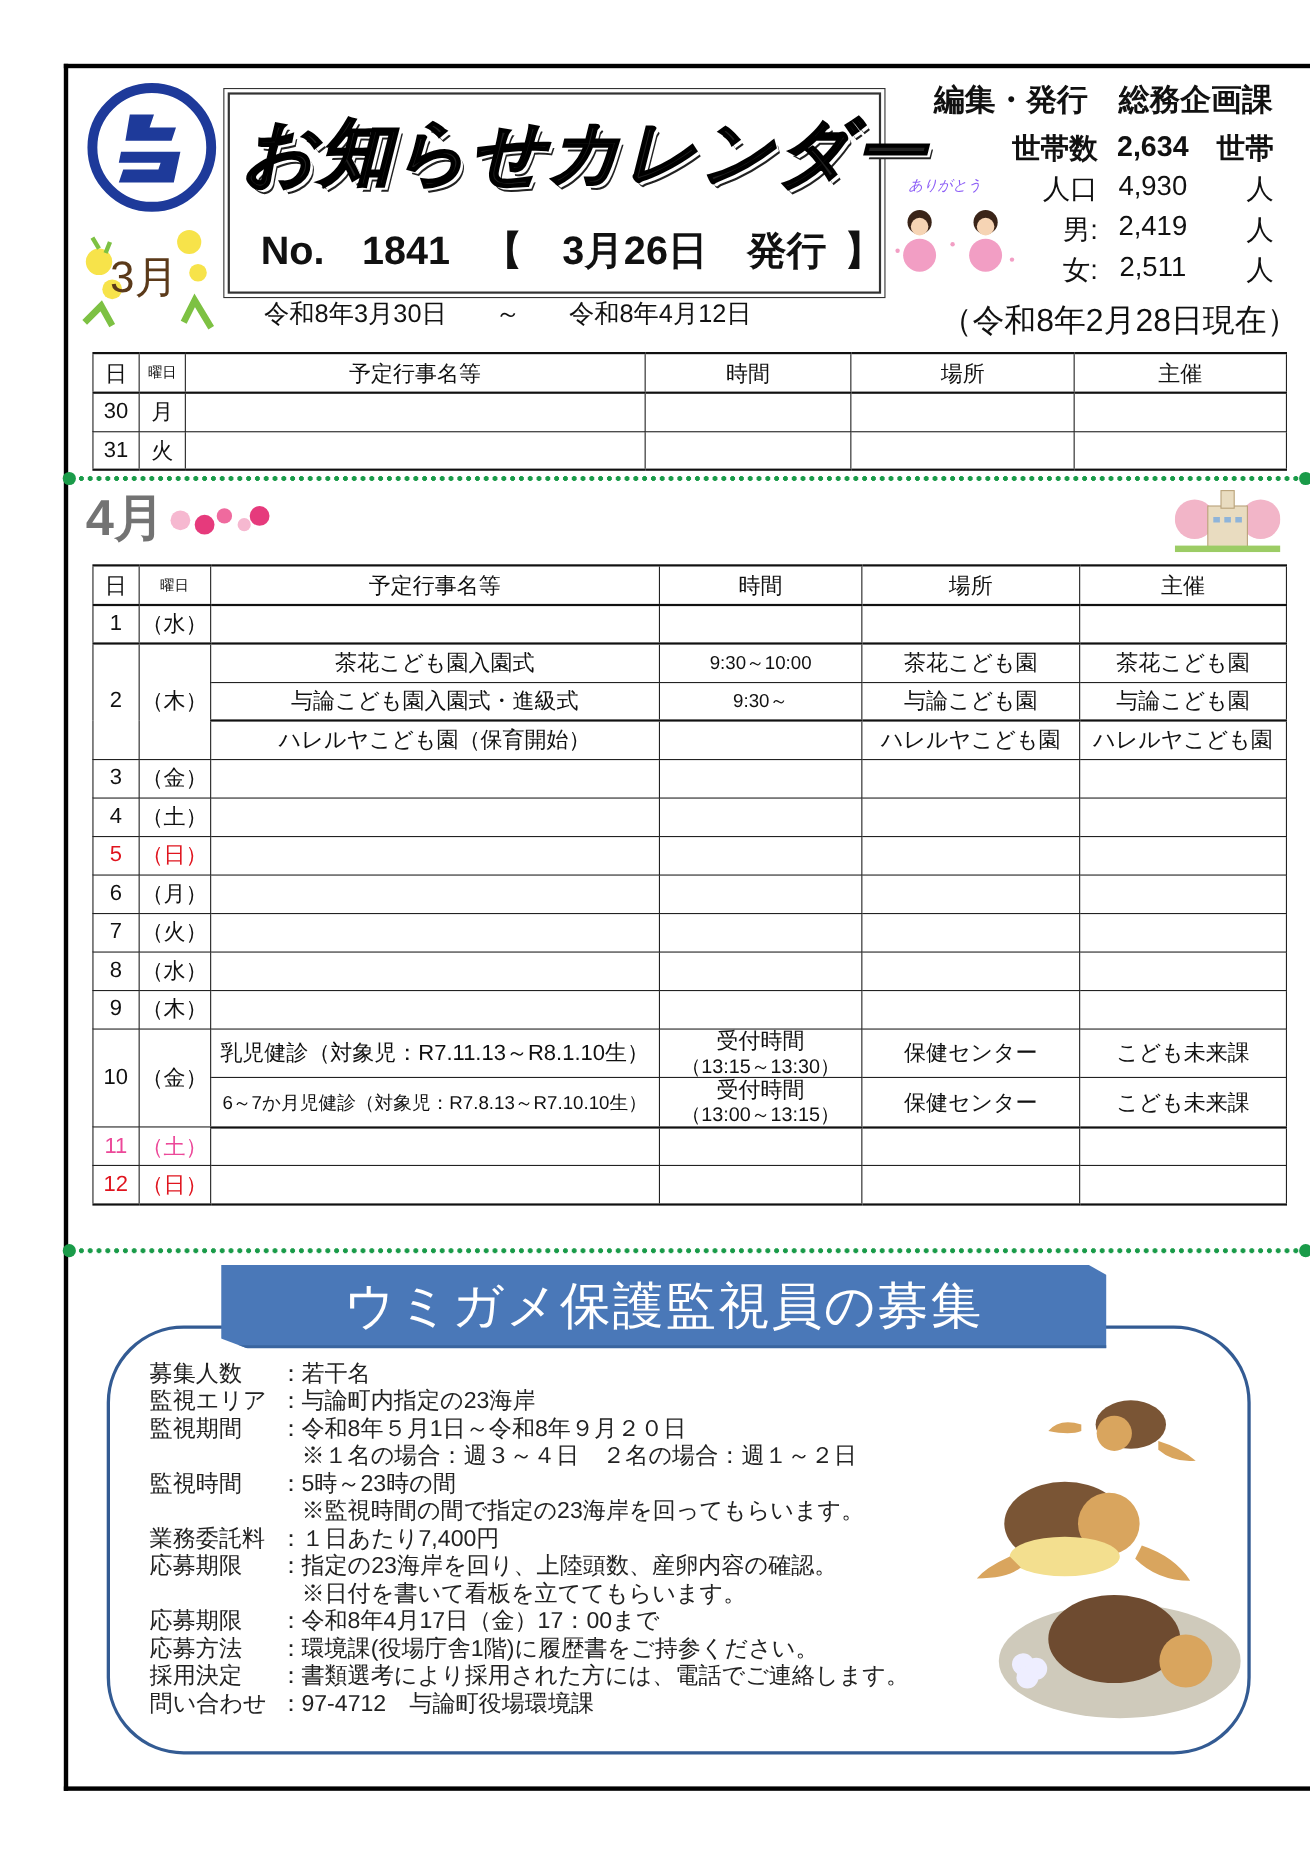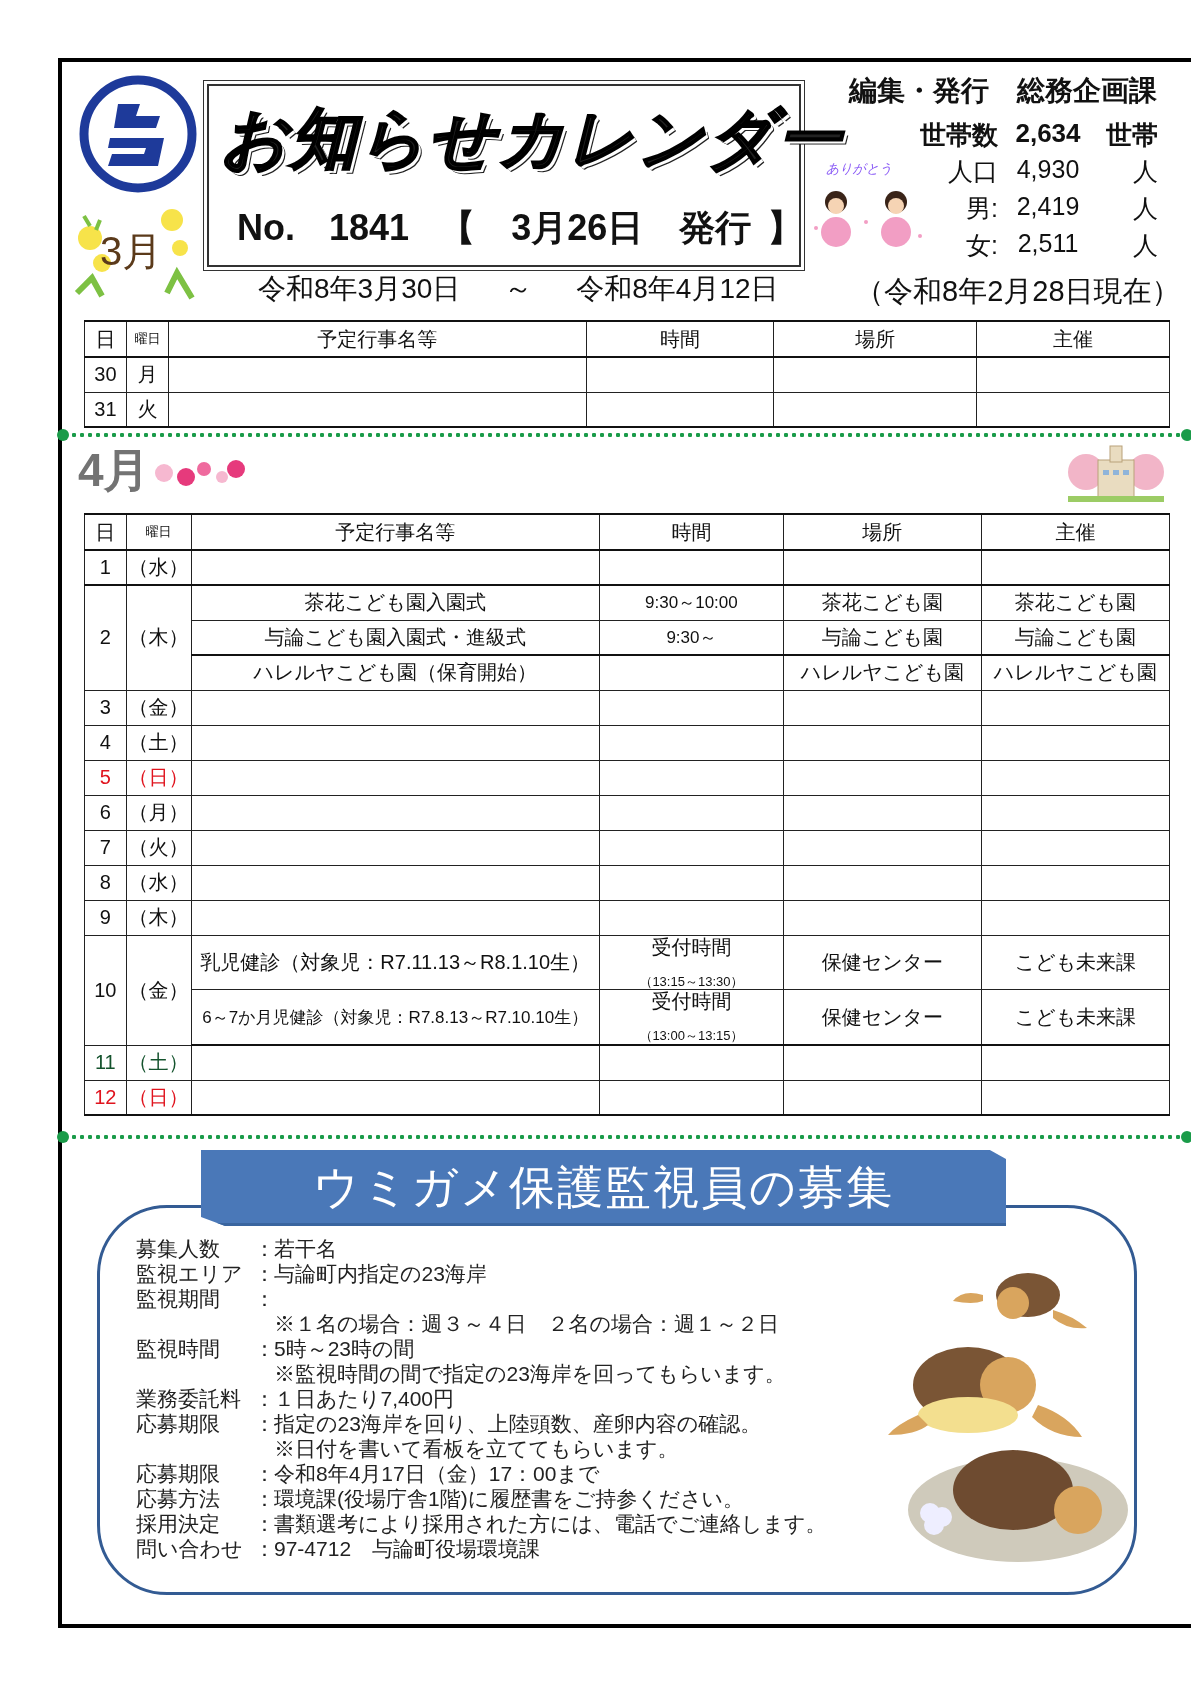--- a/index.html
+++ b/index.html
@@ -13,21 +13,21 @@
   .logo { position: absolute; left: 78px; top: 74px; width: 120px; height: 120px; }
   .month-badge { position: absolute; left: 72px; top: 208px; width: 130px; height: 95px; }
   .month-badge .mtxt { position: absolute; left: 28px; top: 16px; font-size: 40px; color: #5b3a1a; font-family: "Liberation Sans", sans-serif; }
   .title-box { position: absolute; left: 207px; top: 72px; width: 594px; height: 183px;
     border: 2px solid #333; outline: 1px solid #333; outline-offset: 3px; margin-top: 12px; }
   .title-box .ttl { position: absolute; left: 12px; top: 8px; font-size: 66px; font-weight: bold; font-style: italic;
     color: #222; letter-spacing: 2px; -webkit-text-stroke: 2px #000; text-shadow: 3px 3px 0 #fff, 4px 4px 0 #222;
     font-family: "DejaVu Sans", sans-serif; white-space: nowrap; }
   .title-box .issue { position: absolute; left: 28px; top: 118px; font-size: 36px; font-weight: bold; white-space: nowrap;
     font-family: "Liberation Sans", sans-serif; word-spacing: 6px; }
-  .period { position: absolute; left: 240px; top: 270px; font-size: 28px; white-space: nowrap; font-family: "Liberation Sans", sans-serif; margin-left: 18px; }
+  .period { position: absolute; left: 240px; top: 270px; font-size: 23px; white-space: nowrap; font-family: "Liberation Sans", sans-serif; }
   .period span { display: inline-block; }
   .period .tilde { margin: 0 44px; }
 
   .editor { position: absolute; right: 34px; top: 72px; font-size: 28px; font-weight: bold; white-space: nowrap; }
   .stats { position: absolute; left: 900px; top: 118px; width: 260px; font-family: "Liberation Sans", sans-serif; }
   .stat-row { display: flex; align-items: flex-start; height: 37px; font-size: 25px; }
   .stat-row .lbl { width: 98px; text-align: right; }
   .stat-row .val { width: 100px; text-align: center; }
   .stat-row .unit { width: 60px; text-align: right; }
   .stat-row.bold { font-weight: bold; font-size: 26px; }
@@ -41,24 +41,24 @@
   table.cal th { height: 36px; border-top: 2.5px solid #111; border-bottom: 2.5px solid #111; }
   table.cal tr:last-child td { border-bottom: 2.5px solid #111; }
   table.cal .c-day { width: 42px; }
   table.cal .c-wd { width: 42px; }
   table.cal .c-ev { width: 418px; }
   table.cal .c-time { width: 188px; }
   table.cal .c-place { width: 203px; }
   table.cal .c-host { width: 193px; }
   table.cal th.c-wd { font-size: 13px; }
   .red { color: #e0141e; }
-  .blue { color: #14532d; }
+  .blue { color: #ec4899; }
   td.small { font-size: 17px !important; }
   td.two { line-height: 1.15; }
-  td.two .sub { font-size: 13px; display: block; margin-top: 16px; }
+  td.two .sub { font-size: 18px; display: block; }
   .tall td { height: 61px; }
   .thickbottom td { border-bottom: 2.5px solid #111 !important; }
 
   .dots { position: absolute; left: 62px; width: 1126px; height: 10px;
     background-image: radial-gradient(circle, #1a9b49 2px, transparent 2.4px); background-size: 8px 10px; background-repeat: repeat-x; }
   .dots::before, .dots::after { content: ""; position: absolute; top: -1px; width: 12px; height: 12px; border-radius: 50%; background: #1a9b49; }
   .dots::before { left: -5px; } .dots::after { right: -5px; }
 
   .april-badge { position: absolute; left: 78px; top: 443px; height: 56px; display: flex; align-items: center; }
   .april-badge .mtxt { font-size: 46px; font-weight: bold; color: #737373; font-family: "Liberation Sans", sans-serif; }
@@ -344,20 +344,21 @@
       <span class="v">若干名</span>
     </div>
   <div class="r-row">
       <span class="k">監視エリア</span>
       <span class="sep">：</span>
       <span class="v">与論町内指定の23海岸</span>
     </div>
   <div class="r-row">
       <span class="k">監視期間</span>
       <span class="sep">：</span>
+      <span class="v">令和8年５月1日～令和8年９月２０日</span>
     </div>
   <div class="r-note">※１名の場合：週３～４日　２名の場合：週１～２日</div>
   <div class="r-row">
       <span class="k">監視時間</span>
       <span class="sep">：</span>
       <span class="v">5時～23時の間</span>
     </div>
   <div class="r-note">※監視時間の間で指定の23海岸を回ってもらいます。</div>
   <div class="r-row">
       <span class="k">業務委託料</span>

